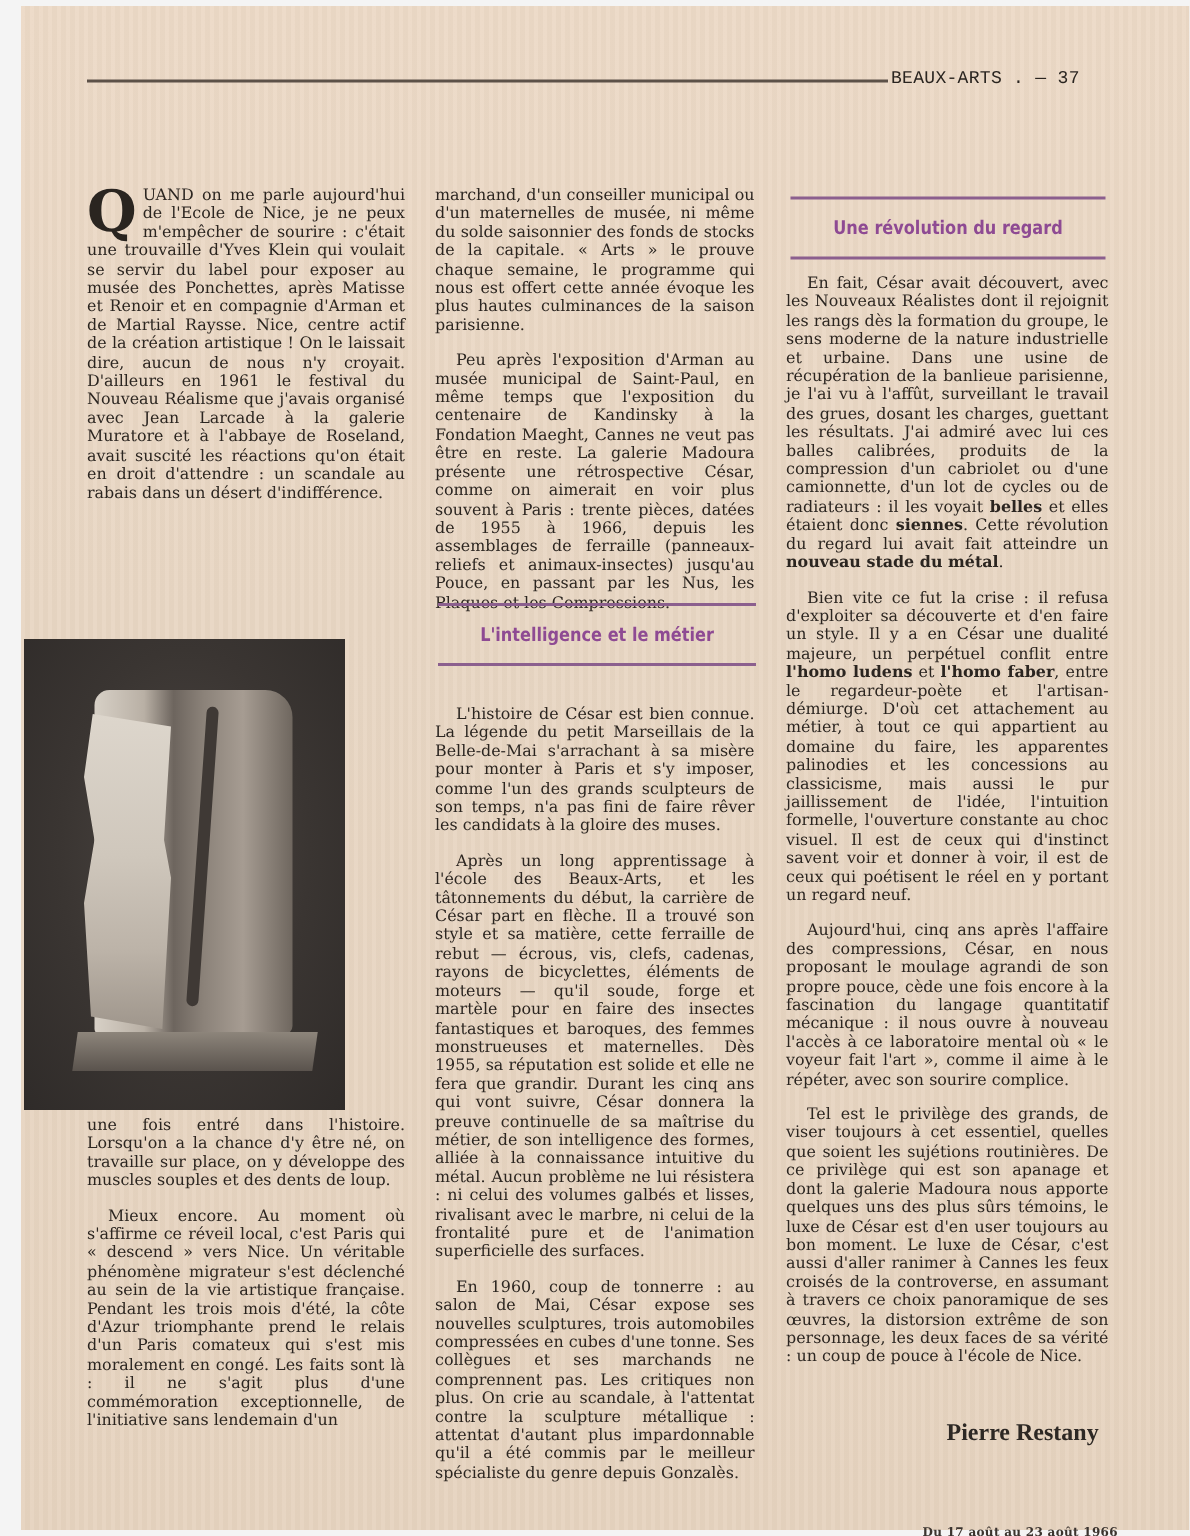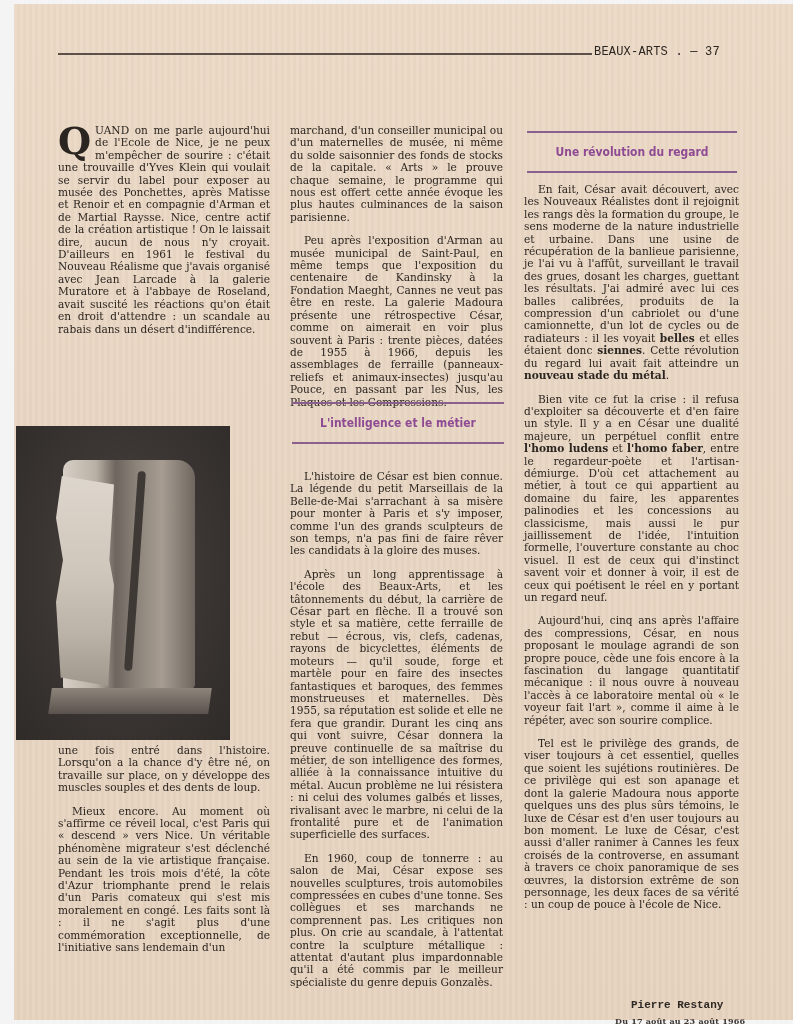--- a/index.html
+++ b/index.html
@@ -68,22 +68,22 @@
   .sculpt-slit {
     position: absolute; left: 115px; top: 45px; width: 8px; height: 200px;
     background: #3f3935; transform: rotate(4deg); border-radius: 4px;
   }
   .sculpt-base {
     position: absolute; left: 34px; top: 262px; width: 160px; height: 26px;
     background: linear-gradient(180deg, #8d857b, #5a534d);
     transform: skewX(-8deg);
   }
   .signature {
-    position: absolute; left: 631px; top: 999px;
-    font-family: Liberation Mono, monospace; font-weight: bold; font-size: 11px; color: #2d2824;
+    position: absolute; left: 631px; top: 947px;
+    font-family: Liberation Serif, serif; font-weight: bold; font-size: 16px; color: #2d2824;
   }
   .footer-date {
     position: absolute; left: 615px; top: 1000px;
     font-family: "DejaVu Serif", serif; font-weight: bold; font-size: 8px; color: #3b342f;
     letter-spacing: 0.2px;
     margin-top: 16px;
   }
   b.emph { font-weight: bold; }
 </style>
 </head>

